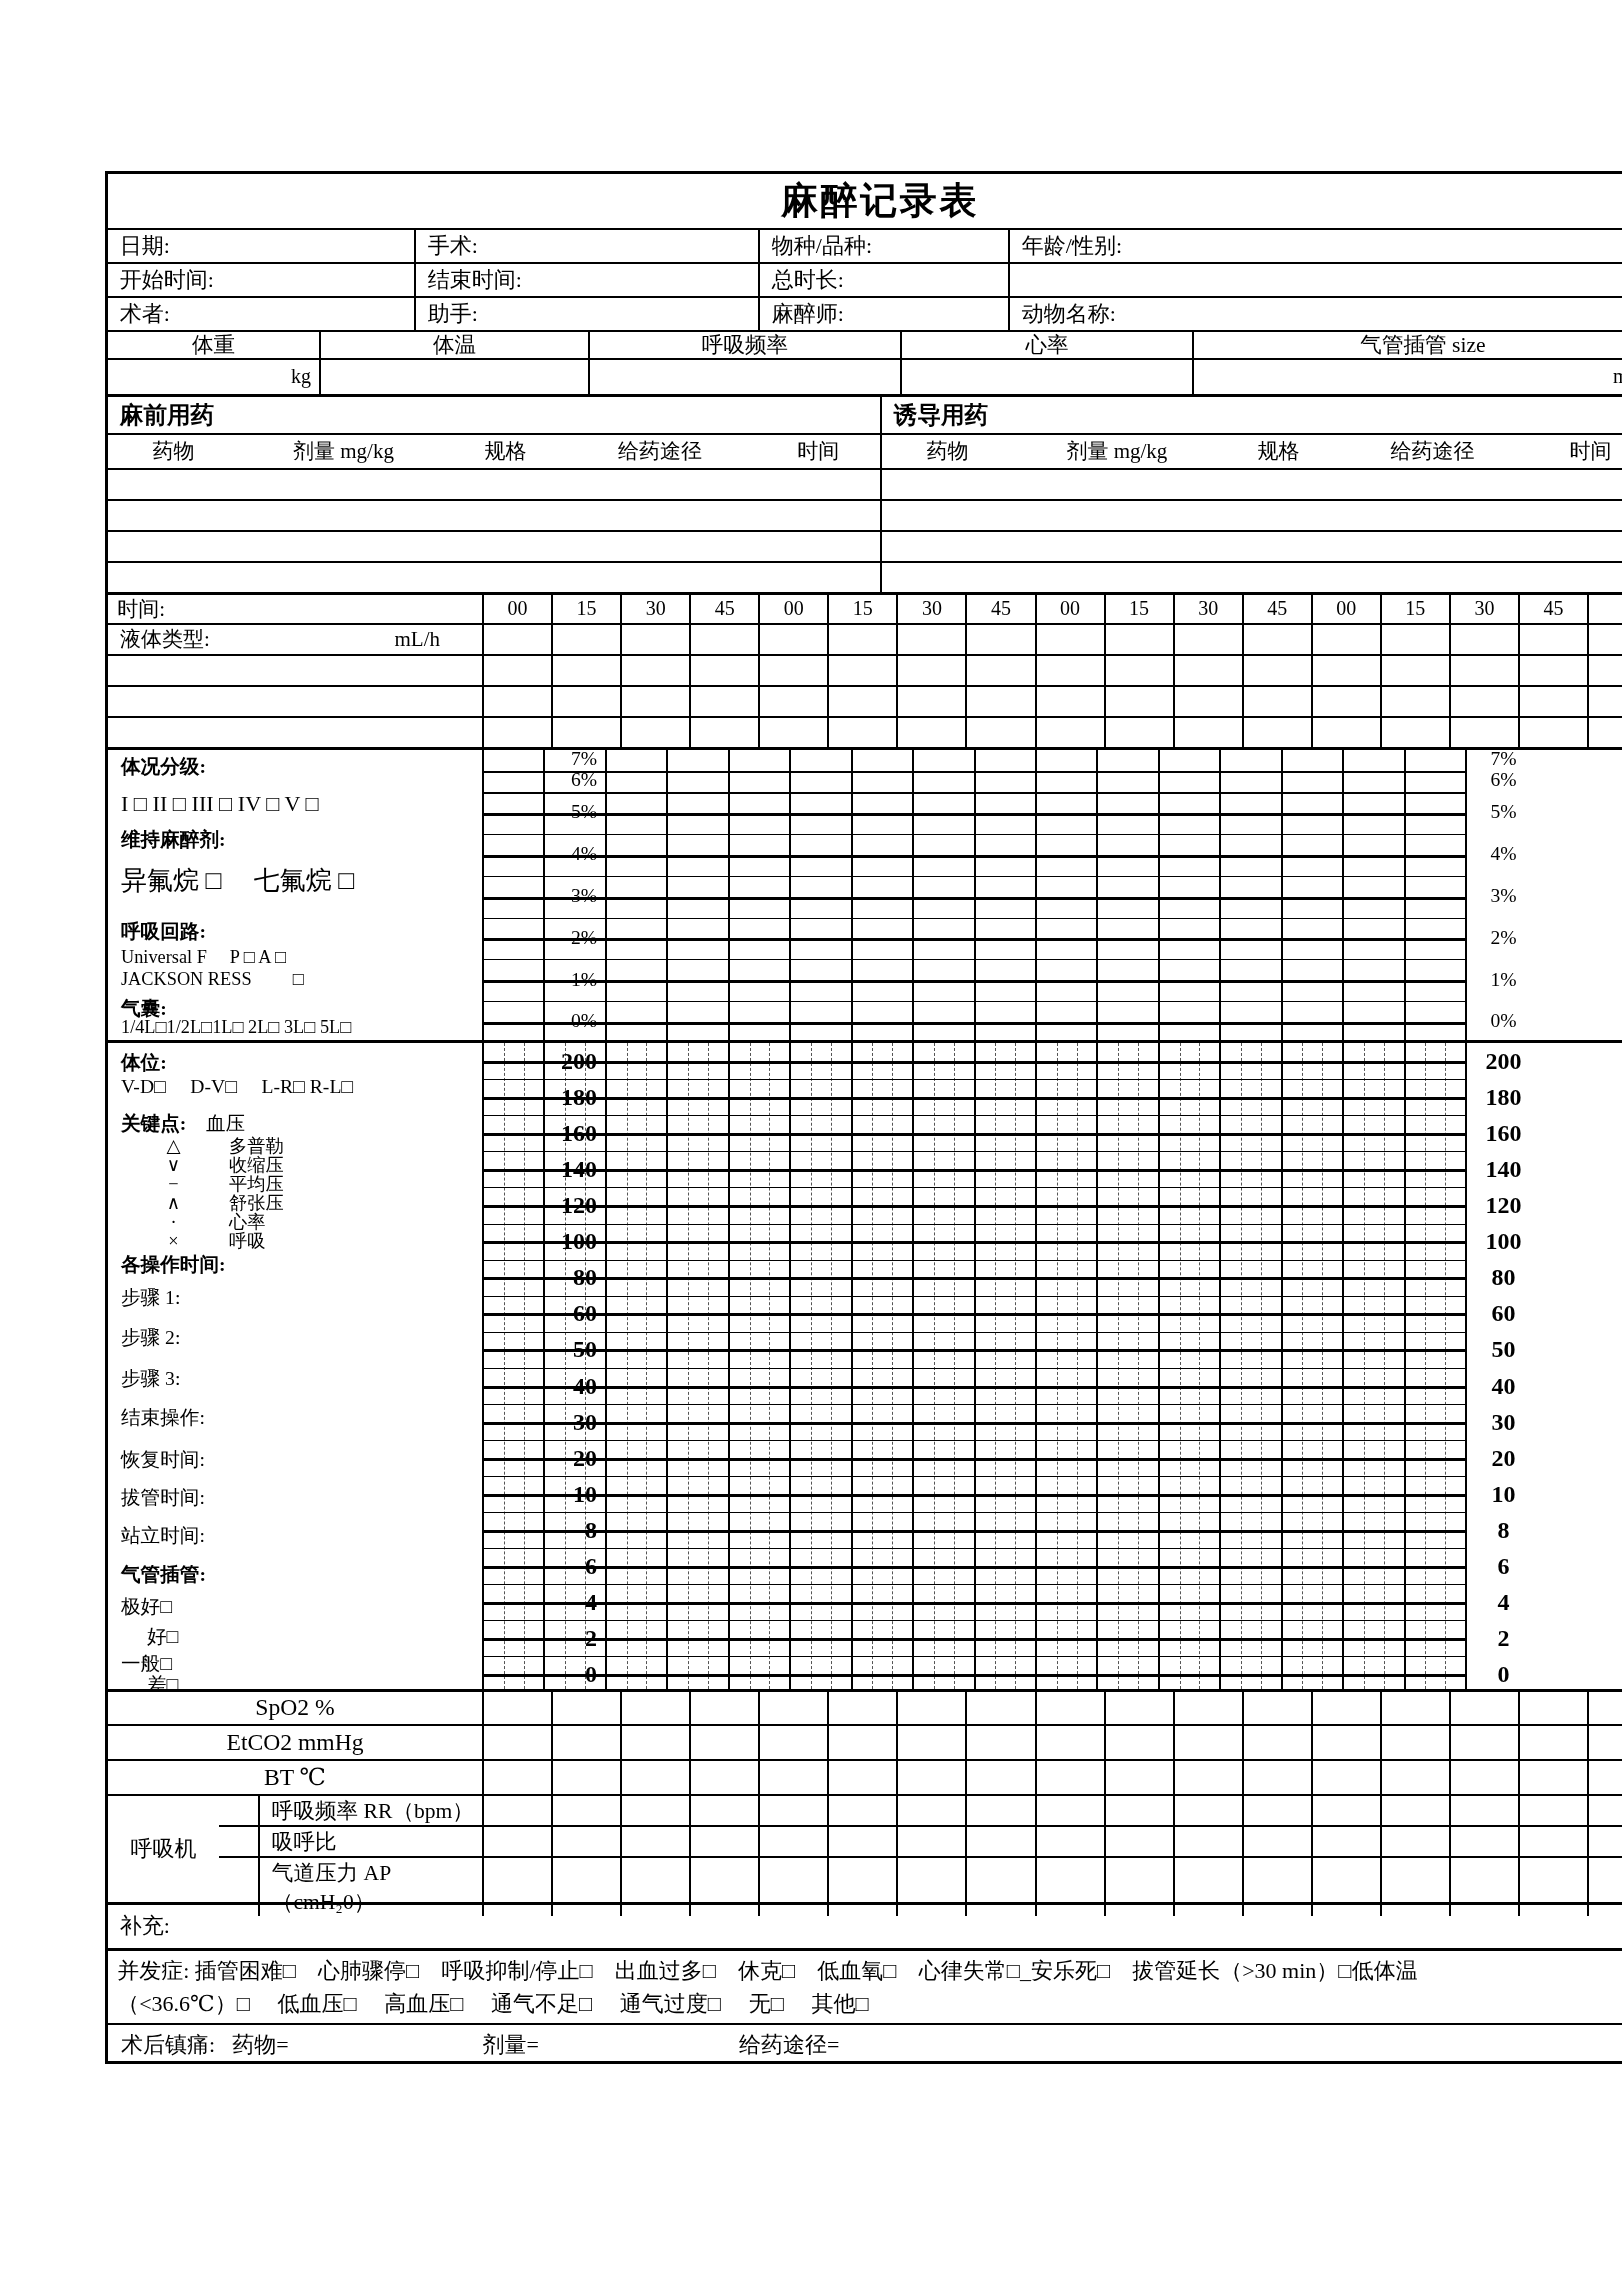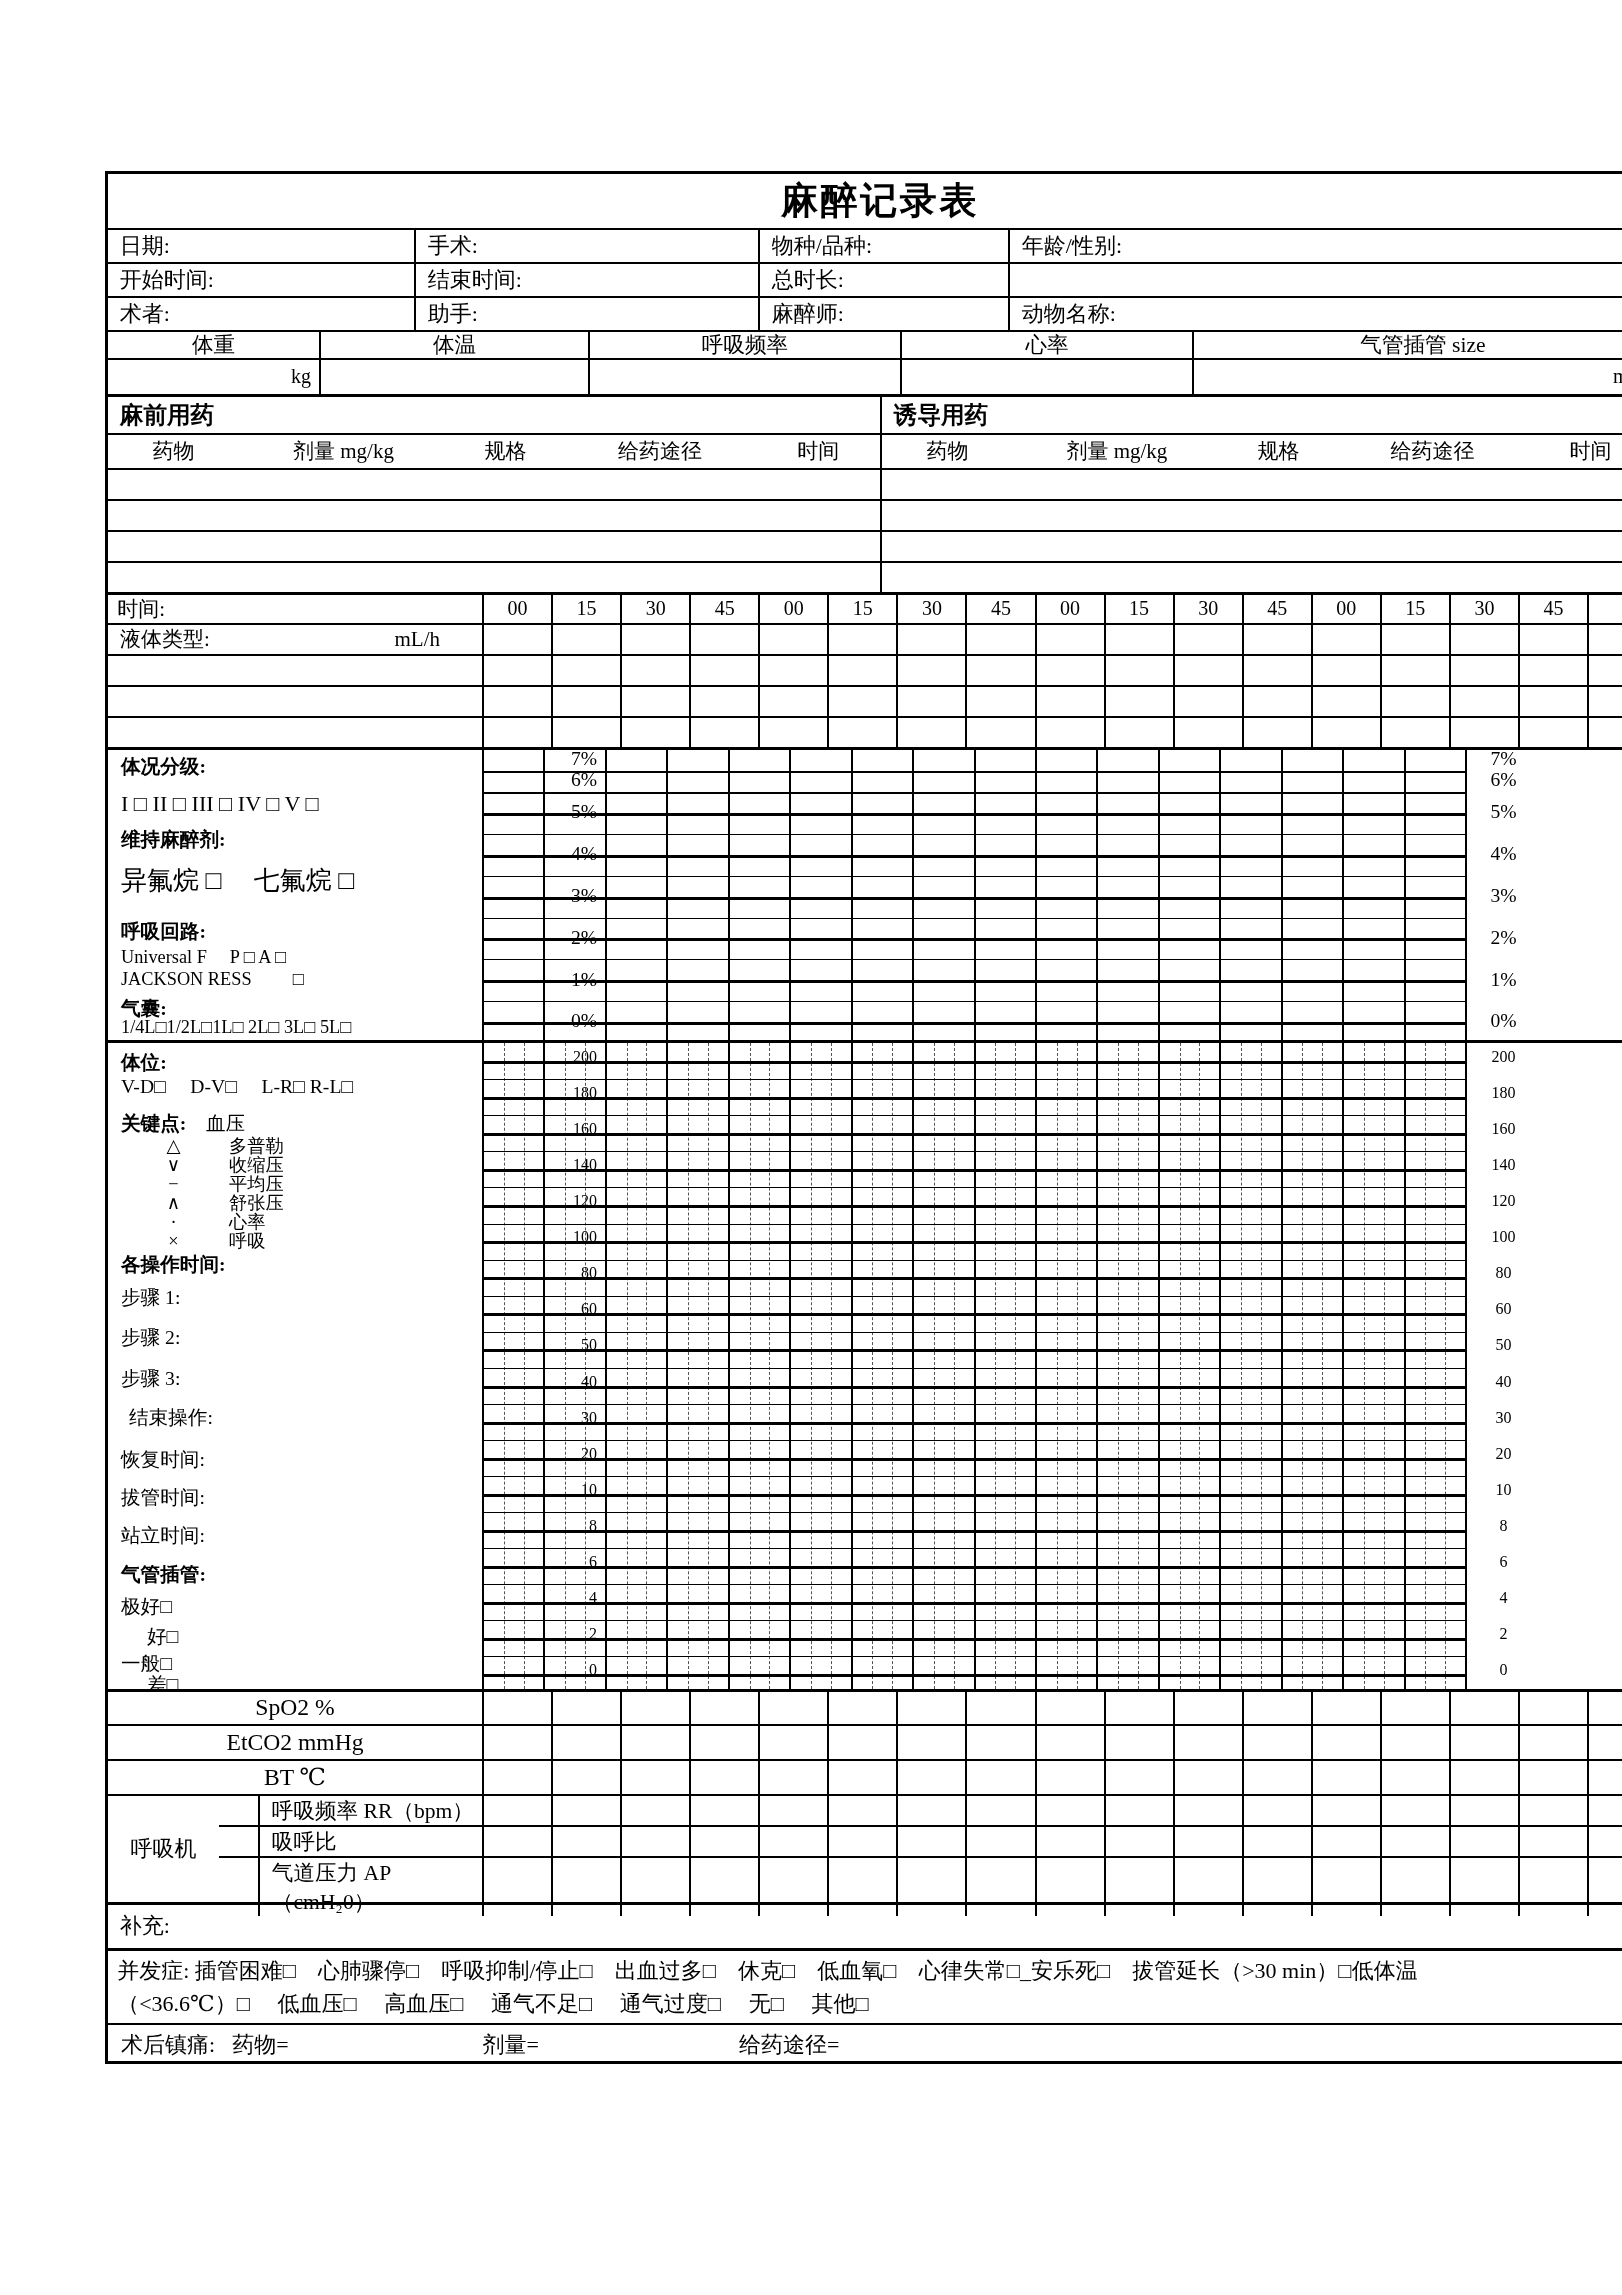--- a/index.html
+++ b/index.html
@@ -51,21 +51,21 @@
   .vcol { flex:1 1 0; border-left:2px solid #000; position:relative; }
   .vcol:last-child { border-right:2px solid #000; }
   .dash { position:absolute; top:0; bottom:0; width:0; border-left:1.3px dashed #555; }
   .hline { position:absolute; left:374px; width:985px; }
   .hthin { border-top:1.3px solid #000; }
   .hmid  { border-top:2px solid #000; }
   .hthick{ border-top:3.3px solid #000; }
   .axis-label { position:absolute; font-size:19.6px; white-space:nowrap; }
   .axis-left { right:1055px; }   
   .axis-right { left:1372px; width:47px; text-align:center; }
-  .chart-axis { font-size:16px; }
+  .chart-axis { font-size:24px;font-weight:bold; }
 
   .panel { position:absolute; left:0; top:0; width:372px; height:100%; overflow:hidden; }
   .pitem { position:absolute; left:13px; white-space:nowrap; font-size:19.6px; }
   .pbold { font-weight:bold; }
   .pbig { font-size:26px; }
   .psm { font-size:18.3px; }
   .legend-sym { display:inline-block; width:37px; text-align:center; margin-left:34px; }
   .legend-lab { margin-left:37px; }
 
   .monitor-row { grid-template-columns:374px repeat(16,1fr) 65px; height:35px; font-size:23.6px; }
@@ -352,21 +352,21 @@
             <div class="pitem psm" style="top: 128px;"><span class="legend-sym">−</span><span class="legend-lab">平均压</span></div>
             <div class="pitem psm" style="top: 147px;"><span class="legend-sym">∧</span><span class="legend-lab">舒张压</span></div>
             <div class="pitem psm" style="top: 166px;"><span class="legend-sym">·</span><span class="legend-lab">心率</span></div>
             <div class="pitem psm" style="top: 185px;"><span class="legend-sym">×</span><span class="legend-lab">呼吸</span></div>
           </div>
         <div class="pitem pbold" style="top:208px">各操作时间:</div>
         <div id="steps">
             <div class="pitem" style="top: 241px;">步骤 1:</div>
             <div class="pitem" style="top: 281px;">步骤 2:</div>
             <div class="pitem" style="top: 322px;">步骤 3:</div>
-            <div class="pitem" style="top: 361px; margin-left: 8px;">结束操作:</div>
+            <div class="pitem" style="top: 361px;">结束操作:</div>
             <div class="pitem" style="top: 403px;">恢复时间:</div>
             <div class="pitem" style="top: 441px;">拔管时间:</div>
             <div class="pitem" style="top: 479px;">站立时间:</div>
           </div>
         <div class="pitem pbold" style="top:518px">气管插管:</div>
         <div id="quality">
             <div class="pitem" style="top: 550px; left: 13px;">极好□</div>
             <div class="pitem" style="top: 580px; left: 39px;">好□</div>
             <div class="pitem" style="top: 607px; left: 13px;">一般□</div>
             <div class="pitem" style="top: 628px; left: 39px;">差□</div>

